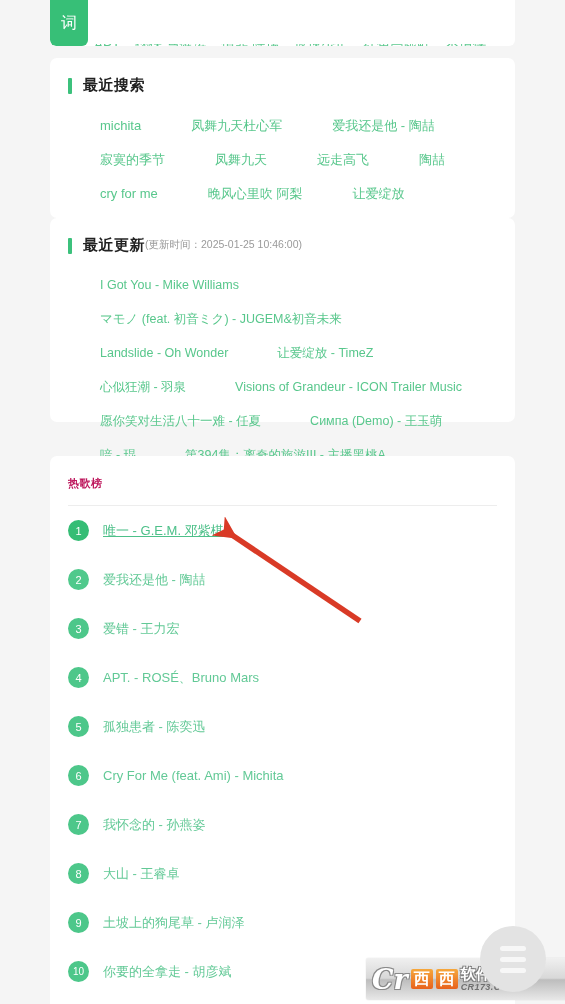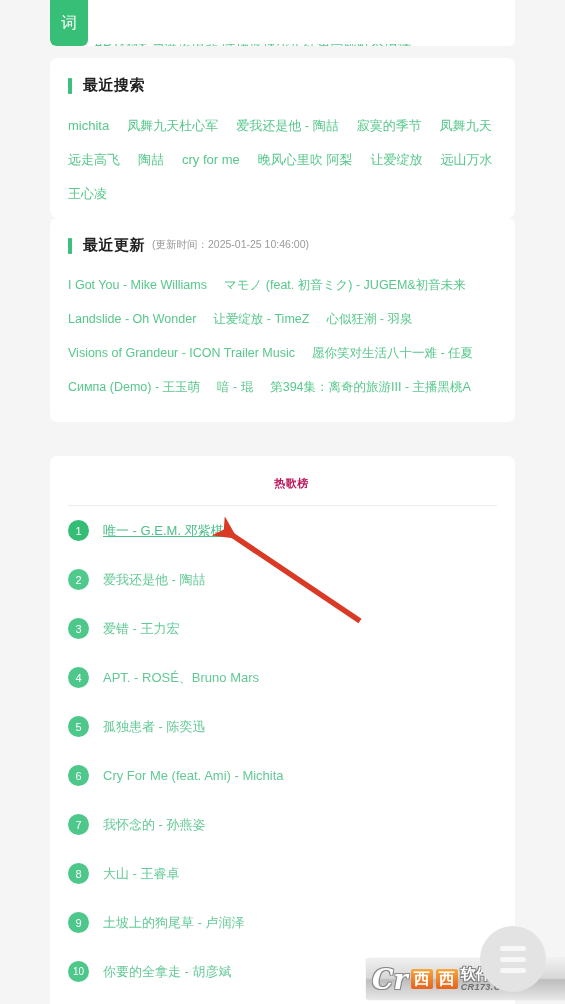--- a/index.html
+++ b/index.html
@@ -34,39 +34,39 @@
     font-size: 16px;
     display: flex;
     align-items: center;
     justify-content: center;
     flex: 0 0 38px;
   }
   .tag-list {
     flex: 1;
     display: flex;
     align-items: center;
+    gap: 15px;
     padding-left: 6px;
     white-space: nowrap;
     overflow: hidden;
     margin-top: 44px;
   }
   .tag-item {
     color: #5cc98e;
     font-size: 13.5px;
     line-height: 1;
   }
 
   
   .card {
     position: absolute;
     left: 50px;
     width: 465px;
     background: #ffffff;
     border-radius: 7px;
-    text-align: center;
   }
   .sec-head {
     display: flex;
     align-items: center;
     padding: 18px 0 0 18px;
   }
   .accent-bar {
     width: 4px; height: 16px;
     background: #3cc17c;
     border-radius: 1px;
@@ -74,36 +74,36 @@
   }
   .sec-title {
     font-size: 15px;
     font-weight: bold;
     color: #222222;
     letter-spacing: .5px;
   }
   .sec-sub {
     font-size: 10.5px;
     color: #9a9a9a;
-    margin-left: 7px;
     padding-bottom: 1px;
   }
 
   .chip-wrap {
     padding: 14px 16px 18px 18px;
     display: flex;
     flex-wrap: wrap;
     column-gap: 18px;
     row-gap: 0;
   }
   .chip {
     color: #58c78c;
     font-size: 13px;
     line-height: 34px;
     white-space: nowrap;
+    margin-left: 32px;
   }
 
   
   #card-recent-search { top: 58px; height: 160px; }
 
   
   #card-recent-update { top: 218px; height: 204px; }
   #card-recent-update .chip-wrap { column-gap: 17px; padding-top: 13px; }
   #card-recent-update .chip { font-size: 12.5px; line-height: 34px; }
 

